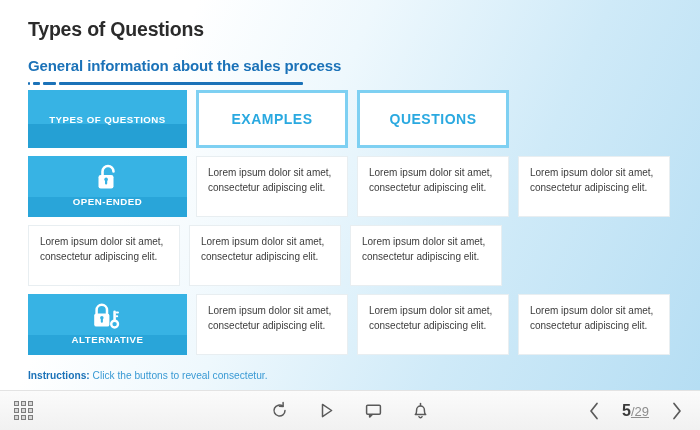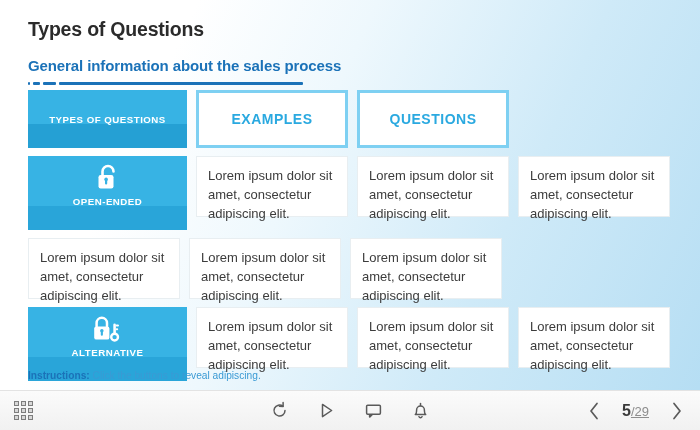--- a/index.html
+++ b/index.html
@@ -92,21 +92,21 @@
     background: #ffffff;
     border: 3px solid #7ed0f2;
     color: #2aa9e0;
     font-size: 14px;
     font-weight: bold;
     letter-spacing: 0.5px;
   }
 
   
   .btn-cell {
-    height: 74px;
+    height: 61px;
     background: linear-gradient(to bottom, #37b3e4 0%, #37b3e4 68%, #29a5d9 68%, #29a5d9 100%);
     display: flex;
     flex-direction: column;
     align-items: center;
     justify-content: flex-start;
     padding-top: 6px;
     cursor: pointer;
     position: relative;
   }
   .btn-icon {
@@ -123,21 +123,21 @@
     letter-spacing: 0.5px;
     margin-top: 4px;
   }
 
   
   .txt-cell {
     height: 61px;
     background: #ffffff;
     border: 1px solid #e8eef1;
     padding: 9px 10px 0 11px;
-    font-size: 13px;
+    font-size: 10px;
     line-height: 1.48;
     color: #3c3c3c;
   }
 
   
   .instructions {
     position: absolute;
     left: 28px;
     top: 370px;
     font-size: 10.2px;
@@ -261,21 +261,21 @@
         <span class="btn-label">ALTERNATIVE</span>
       </div>
       <div class="txt-cell col-body">Lorem ipsum dolor sit amet, consectetur adipiscing elit.</div>
       <div class="txt-cell col-body">Lorem ipsum dolor sit amet, consectetur adipiscing elit.</div>
       <div class="txt-cell col-body">Lorem ipsum dolor sit amet, consectetur adipiscing elit.</div>
     </div>
 
   </div>
 
   <div class="instructions">
-    <b>Instructions:</b><span> Click the buttons to reveal adipiscing.</span>
+    <b>Instructions:</b><span> Click the buttons to reveal consectetur.</span>
   </div>
 
   <div class="toolbar">
 
     <div class="tb-left">
       <div class="grid-icon">
         <i></i>
           <i></i>
           <i></i>
           <i></i>

